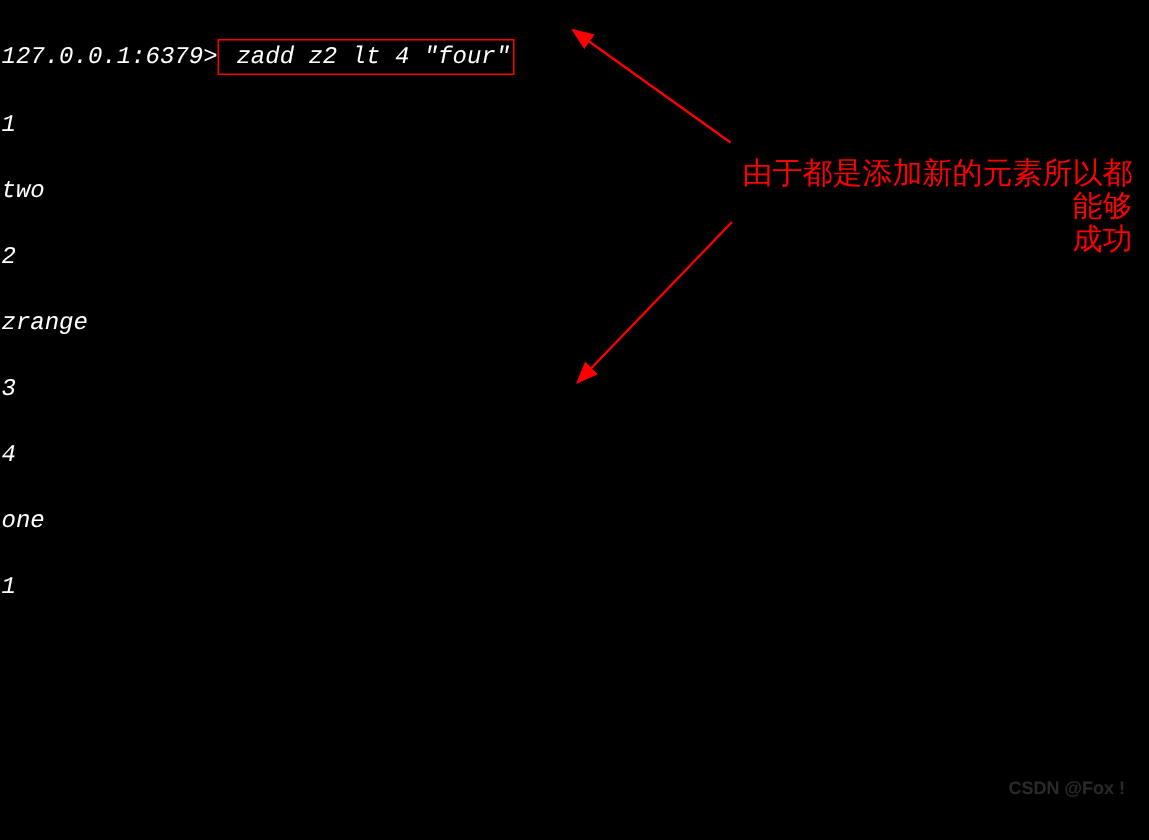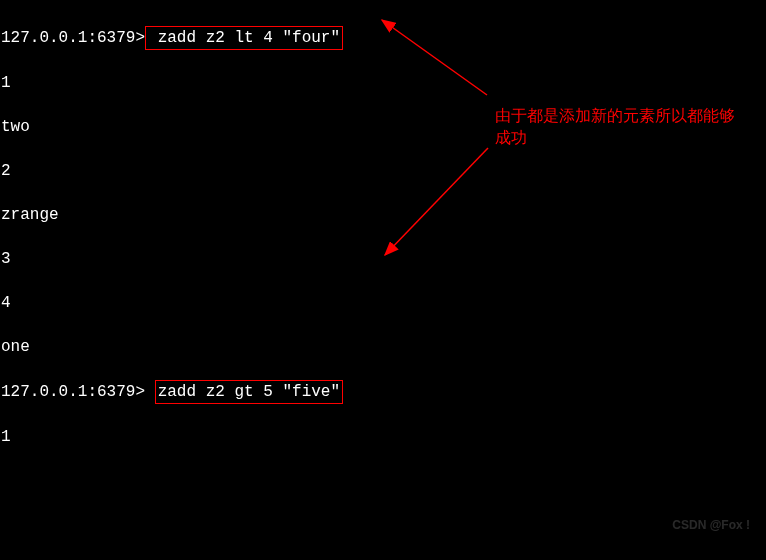--- a/index.html
+++ b/index.html
@@ -11,32 +11,33 @@
       width: 766px;
       height: 560px;
       position: relative;
       overflow: hidden;
       line-height: 22px;
     }
     .terminal {
       padding: 4px 1px;
       white-space: pre;
     }
-    .line { display: block; }
+    .line { display: block; font-style: italic; }
     .highlight-box {
       border: 1.5px solid #f00;
       padding: 0 2px;
       display: inline-block;
     }
     .annotation {
       position: absolute;
       color: #f00;
       font-family: sans-serif;
-      font-size: 16px;
+      font-size: 20px;
       line-height: 22px;
+      text-align: right;
     }
     .watermark {
       position: absolute;
       right: 16px;
       bottom: 24px;
       color: rgba(255,255,255,0.16);
       font-size: 12px;
       font-family: sans-serif;
       font-weight: bold;
     }
@@ -50,21 +51,20 @@
 
 <div class="terminal">
 <span class="line"><span>127.0.0.1:6379&gt;</span><span class="highlight-box"> zadd z2 lt 4 "four"</span></span>
 <span class="line">1</span>
 <span class="line">two</span>
 <span class="line">2</span>
 <span class="line">zrange</span>
 <span class="line">3</span>
 <span class="line">4</span>
 <span class="line">one</span>
-<span class="line"><span>127.0.0.1:6379&gt;</span><span> </span><span class="highlight-box">zadd z2 gt 5 "five"</span></span>
 <span class="line">1</span>
 
 
 
 
 
 
 
 
 

